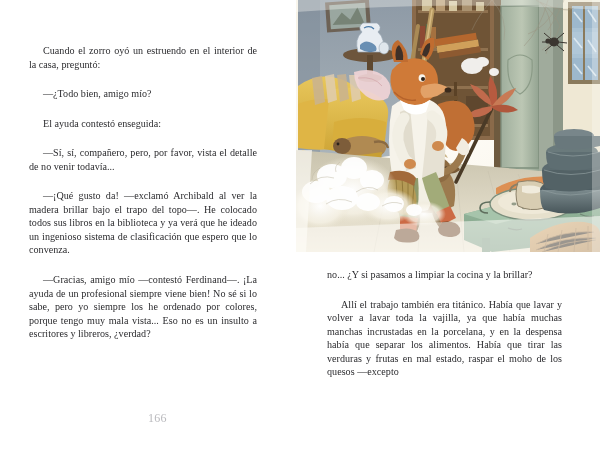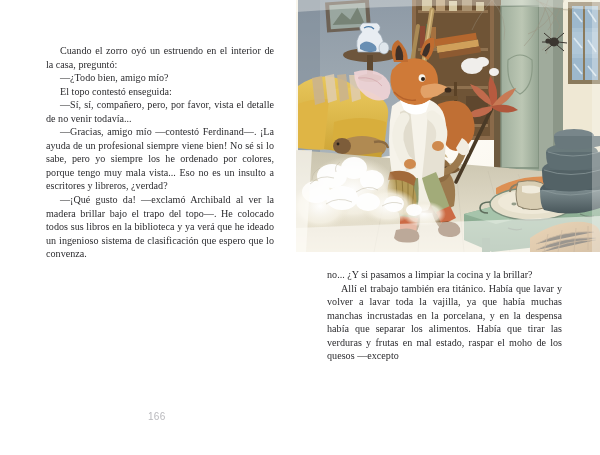--- a/index.html
+++ b/index.html
@@ -21,21 +21,21 @@
 
   
   #page-left {
     position: absolute;
     left: 0; top: 0;
     width: 300px; height: 455px;
   }
 
   #left-text {
     position: absolute;
-    left: 46px;
+    left: 29px;
     top: 44px;
     width: 228px;
   }
 
   
   #page-right {
     position: absolute;
     left: 300px; top: 0;
     width: 300px; height: 455px;
   }
@@ -51,29 +51,29 @@
     font-size: 10.1px;
     line-height: 13.55px;
     text-align: justify;
     text-justify: inter-word;
     color: #2b2b2e;
     text-indent: 0;
     hyphens: none;
     letter-spacing: 0.02px;
   }
   p.para.indent { text-indent: 14px; }
-  p.para + p.para { margin-top: 0; }
+  p.para + p.para { margin-top: 16px; }
 
   
   .folio {
     position: absolute;
-    font-size: 10px;
+    font-size: 12px;
     color: #b9b9bd;
     letter-spacing: 0.3px;
-    font-family: Liberation Sans, sans-serif;
+    font-family: Liberation Serif, serif;
   }
   #folio-left  { left: 148px; top: 411px; }
 
   
   #illustration {
     position: absolute;
     left: 296px;
     top: 0px;
     width: 304px;
     height: 252px;
@@ -85,24 +85,24 @@
 </head>
 <body>
 
 <div id="spread">
 
   <div id="page-left">
 
     <div id="left-text">
       <p class="para indent">Cuando el zorro oyó un estruendo en el interior de la casa, preguntó:</p>
       <p class="para indent">—¿Todo bien, amigo mío?</p>
-      <p class="para indent">El topo contestó enseguida:</p>
+      <p class="para indent">El ayuda contestó enseguida:</p>
       <p class="para indent">—Sí, sí, compañero, pero, por favor, vista el detalle de no venir todavía...</p>
+      <p class="para indent">—¡Qué gusto da! —exclamó Archibald al ver la madera brillar bajo el trapo del topo—. He colocado todos sus libros en la biblioteca y ya verá que he ideado un ingenioso sistema de clasificación que espero que lo convenza.</p>
       <p class="para indent">—Gracias, amigo mío —contestó Ferdinand—. ¡La ayuda de un profesional siempre viene bien! No sé si lo sabe, pero yo siempre los he ordenado por colores, porque tengo muy mala vista... Eso no es un insulto a escritores y libreros, ¿verdad?</p>
-      <p class="para indent">—¡Qué gusto da! —exclamó Archibald al ver la madera brillar bajo el trapo del topo—. He colocado todos sus libros en la biblioteca y ya verá que he ideado un ingenioso sistema de clasificación que espero que lo convenza.</p>
     </div>
 
     <div class="folio" id="folio-left">166</div>
   </div>
 
   <div id="page-right">
 
     <div id="right-text">
       <p class="para">no... ¿Y si pasamos a limpiar la cocina y la brillar?</p>
       <p class="para indent">Allí el trabajo también era titánico. Había que lavar y volver a lavar toda la vajilla, ya que había muchas manchas incrustadas en la porcelana, y en la despensa había que separar los alimentos. Había que tirar las verduras y frutas en mal estado, raspar el moho de los quesos —excepto</p>

